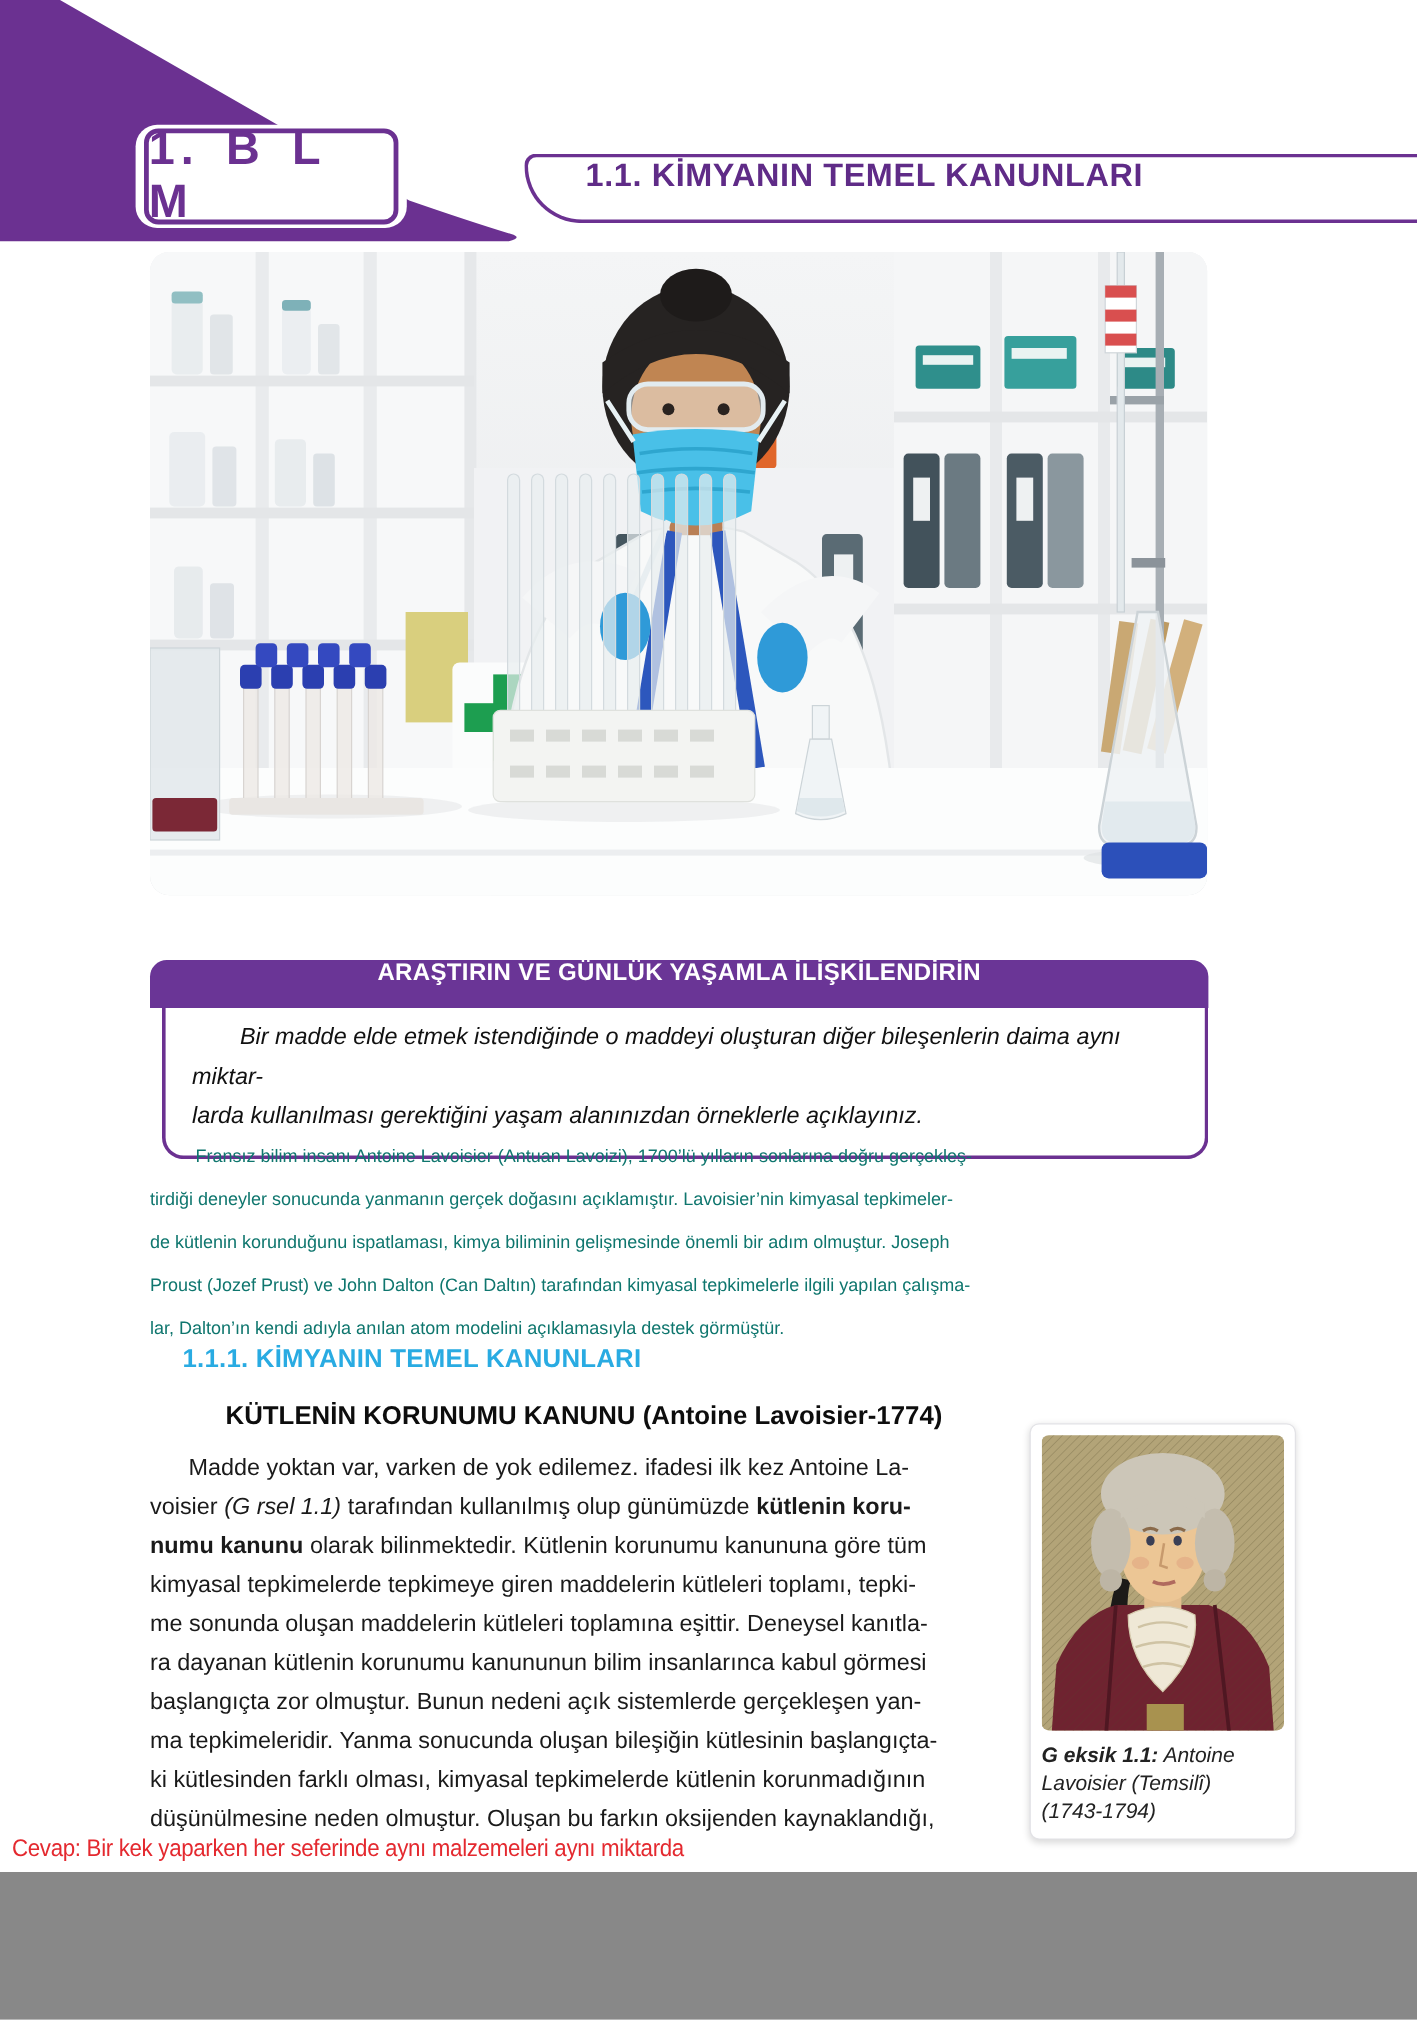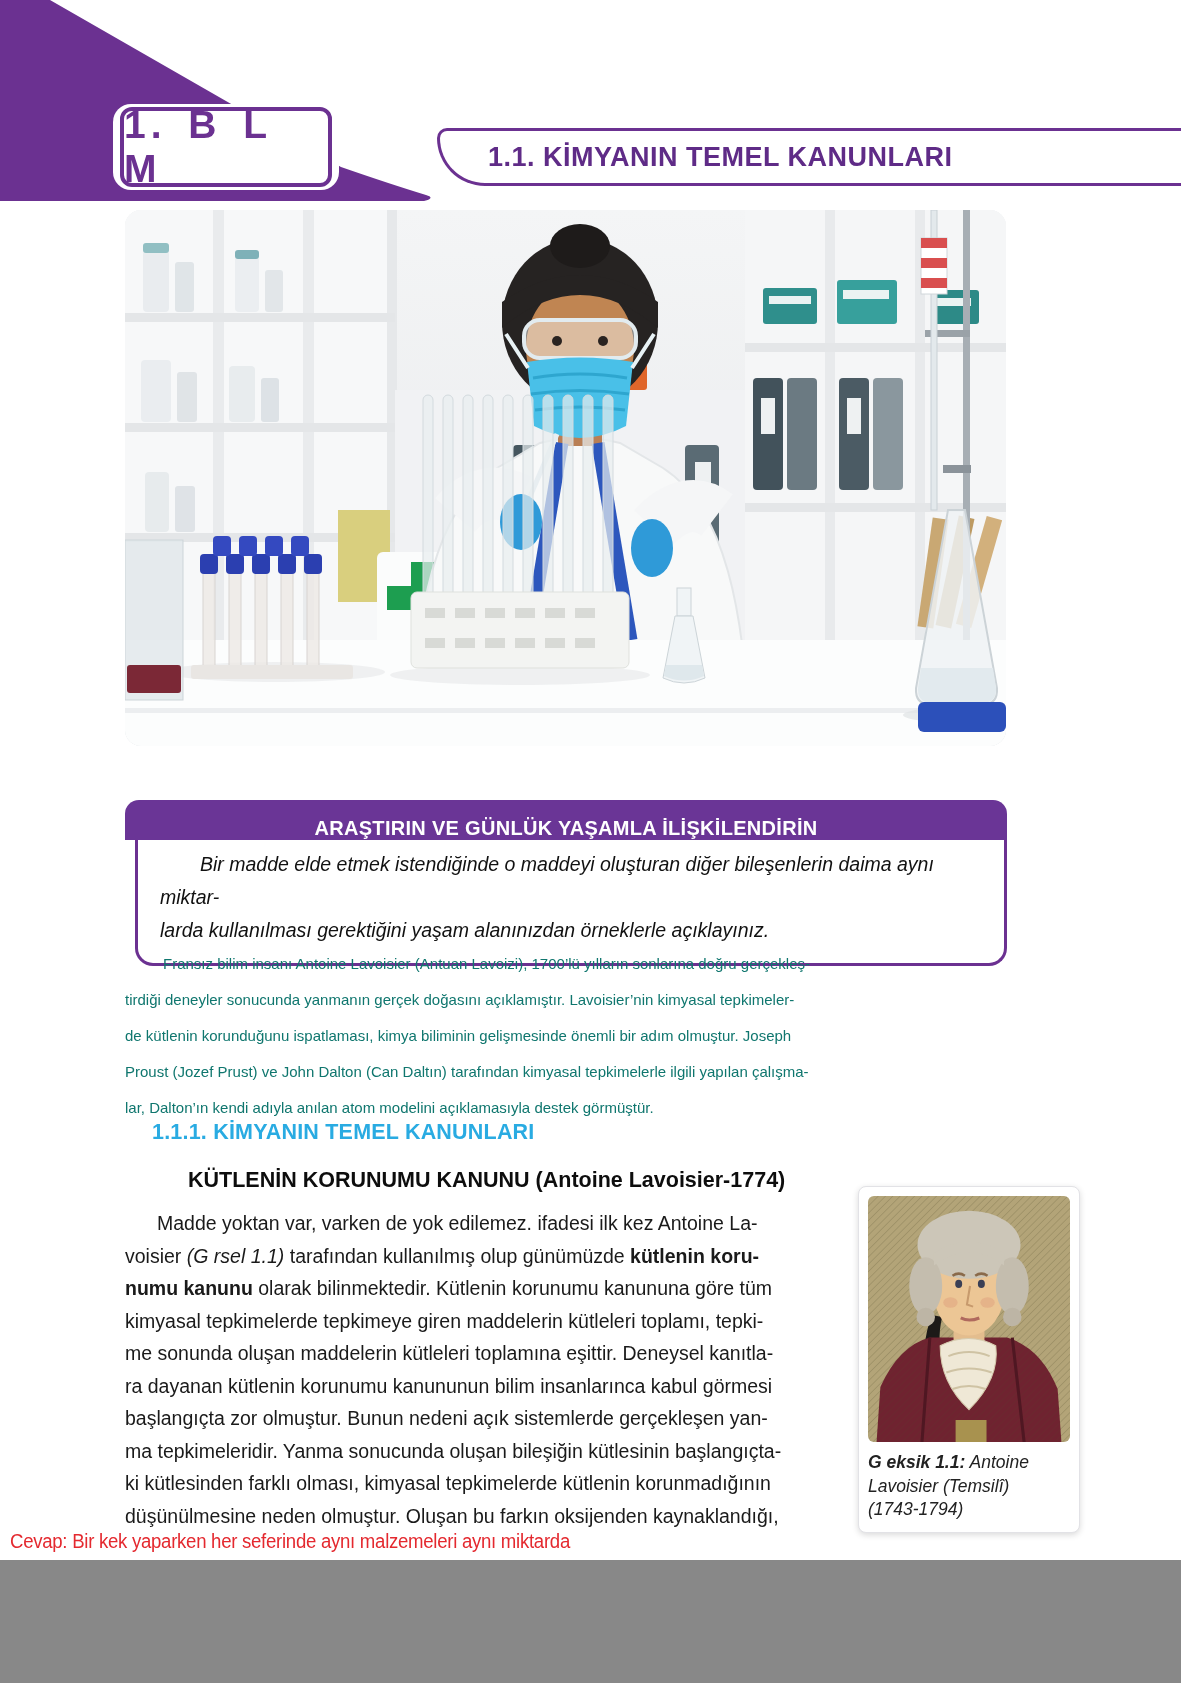--- a/index.html
+++ b/index.html
@@ -11,31 +11,31 @@
   .wedge{left:0;top:0;width:440px;height:205px;}
   .chapter-badge{left:113px;top:104px;width:226px;height:86px;background:#fff;border-radius:18px;
                  display:flex;align-items:center;justify-content:center;box-sizing:border-box;padding:7px;}
   .chapter-badge-inner{width:100%;height:100%;border:4px solid #6b3191;border-radius:12px;
                  display:flex;align-items:center;justify-content:center;
                  color:#6b3191;font-weight:bold;font-size:39px;letter-spacing:5px;word-spacing:6px;}
 
   
   .title-bar{left:437px;top:128px;width:744px;height:58px;box-sizing:border-box;background:#fff;
              border:3px solid #6b3191;border-right:none;border-radius:10px 0 0 48px;
-             display:flex;align-items:center;}
+             display:flex;align-items:flex-start;}
   .title-bar span{padding-left:48px;color:#5f2b87;font-weight:bold;font-size:27px;letter-spacing:.5px;}
 
   
   .lab-photo{left:125px;top:210px;width:881px;height:536px;border-radius:16px;overflow:hidden;
              background:#eceef0;}
 
   
   .activity{left:125px;top:800px;width:882px;box-sizing:border-box;}
   .activity-head{background:#6a3596;border-radius:14px 14px 0 0;height:40px;display:flex;
-                 align-items:flex-end;justify-content:center;color:#fff;font-weight:bold;
+                 align-items:flex-start;justify-content:center;color:#fff;font-weight:bold;
                  font-size:20px;letter-spacing:.3px;}
   .activity-body{border:3px solid #6b3191;border-top:none;border-radius:0 0 18px 18px;
                  padding:8px 22px 16px 22px;font-style:italic;font-size:19.5px;line-height:33px;
                  white-space:pre-line;text-indent:40px;color:#111;margin-left:10px;}
 
   
   .intro{left:125px;top:946px;width:936px;font-size:15px;line-height:36px;white-space:pre-line;
          text-indent:38px;color:#0f766e;}
   .blue-heading{left:152px;top:1120px;color:#29abe2;font-weight:bold;font-size:21.5px;letter-spacing:.2px;}
   .mass-heading{left:152px;top:1168px;color:#0d0d0d;font-weight:bold;font-size:21.5px;margin-left:36px;}

